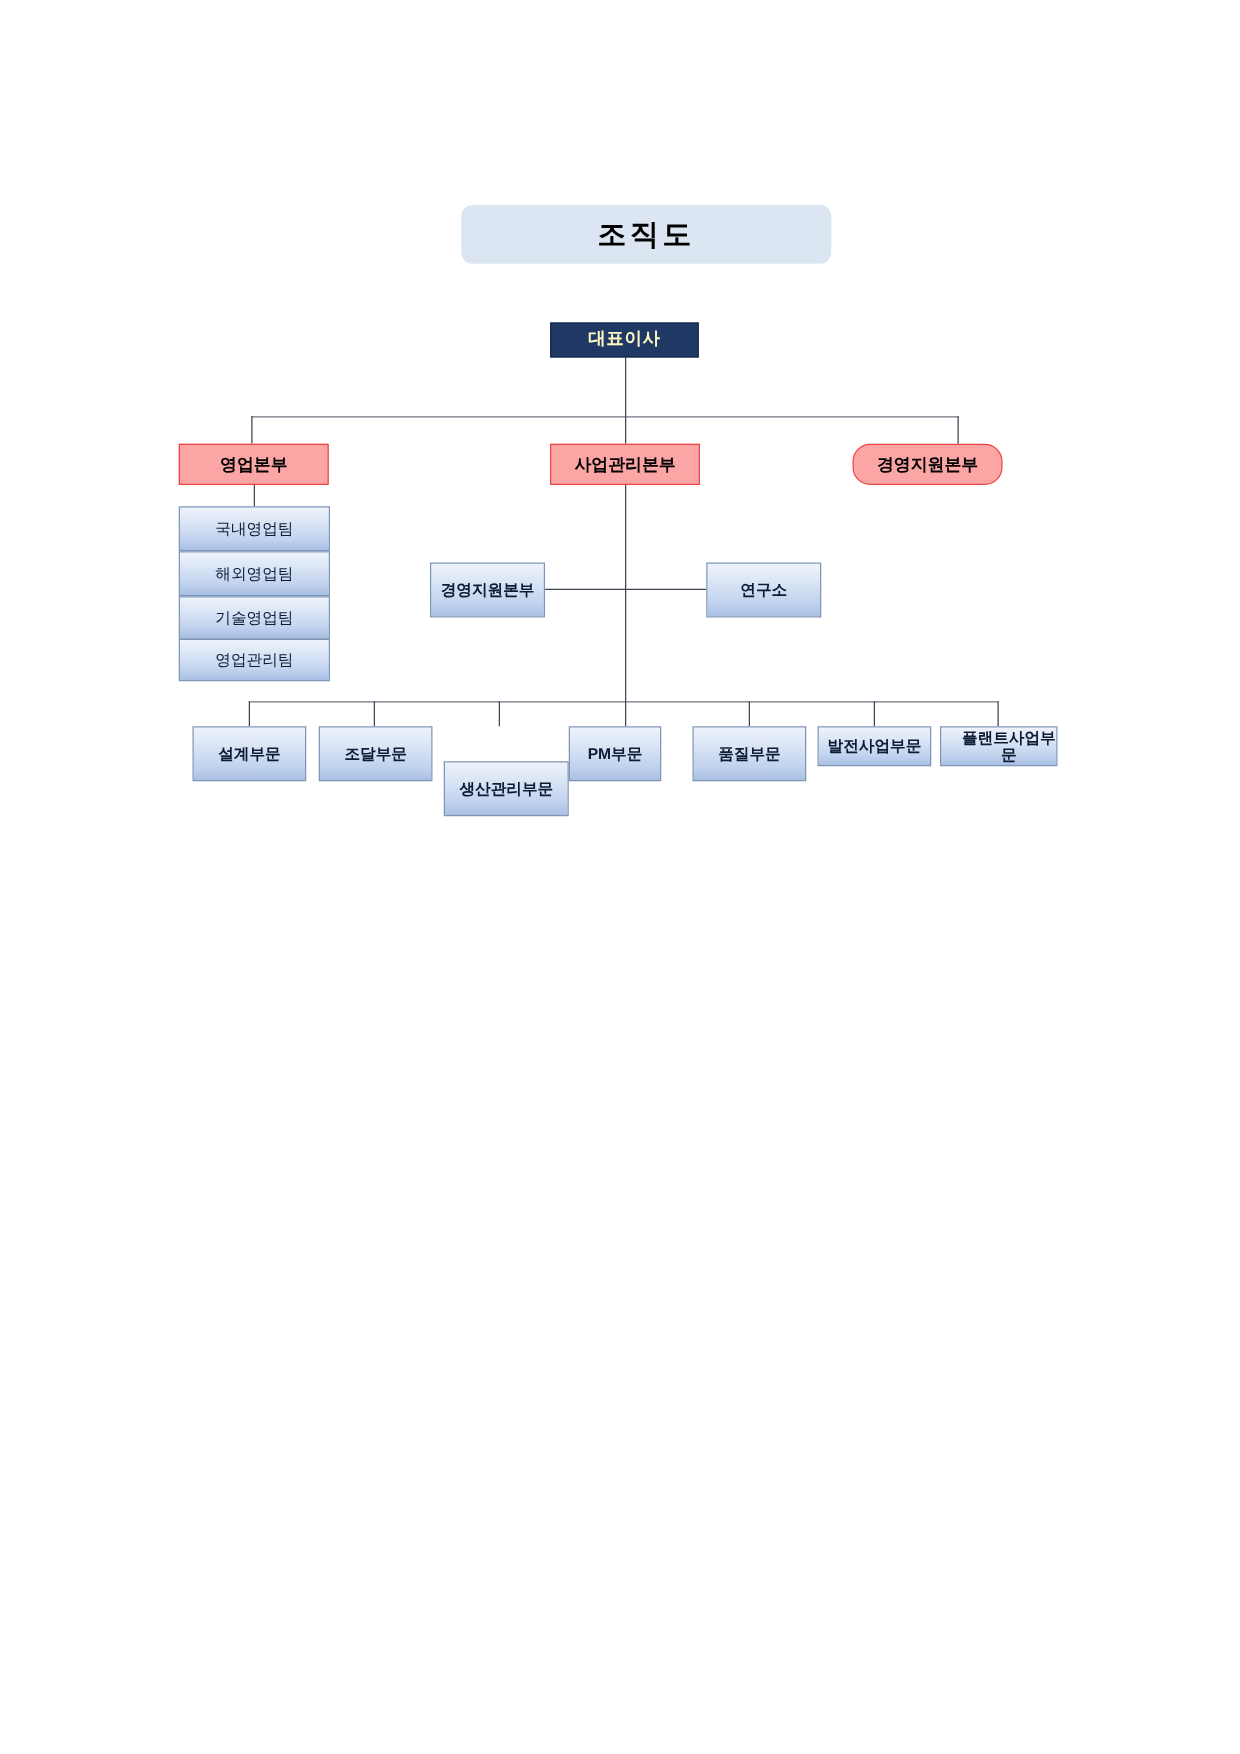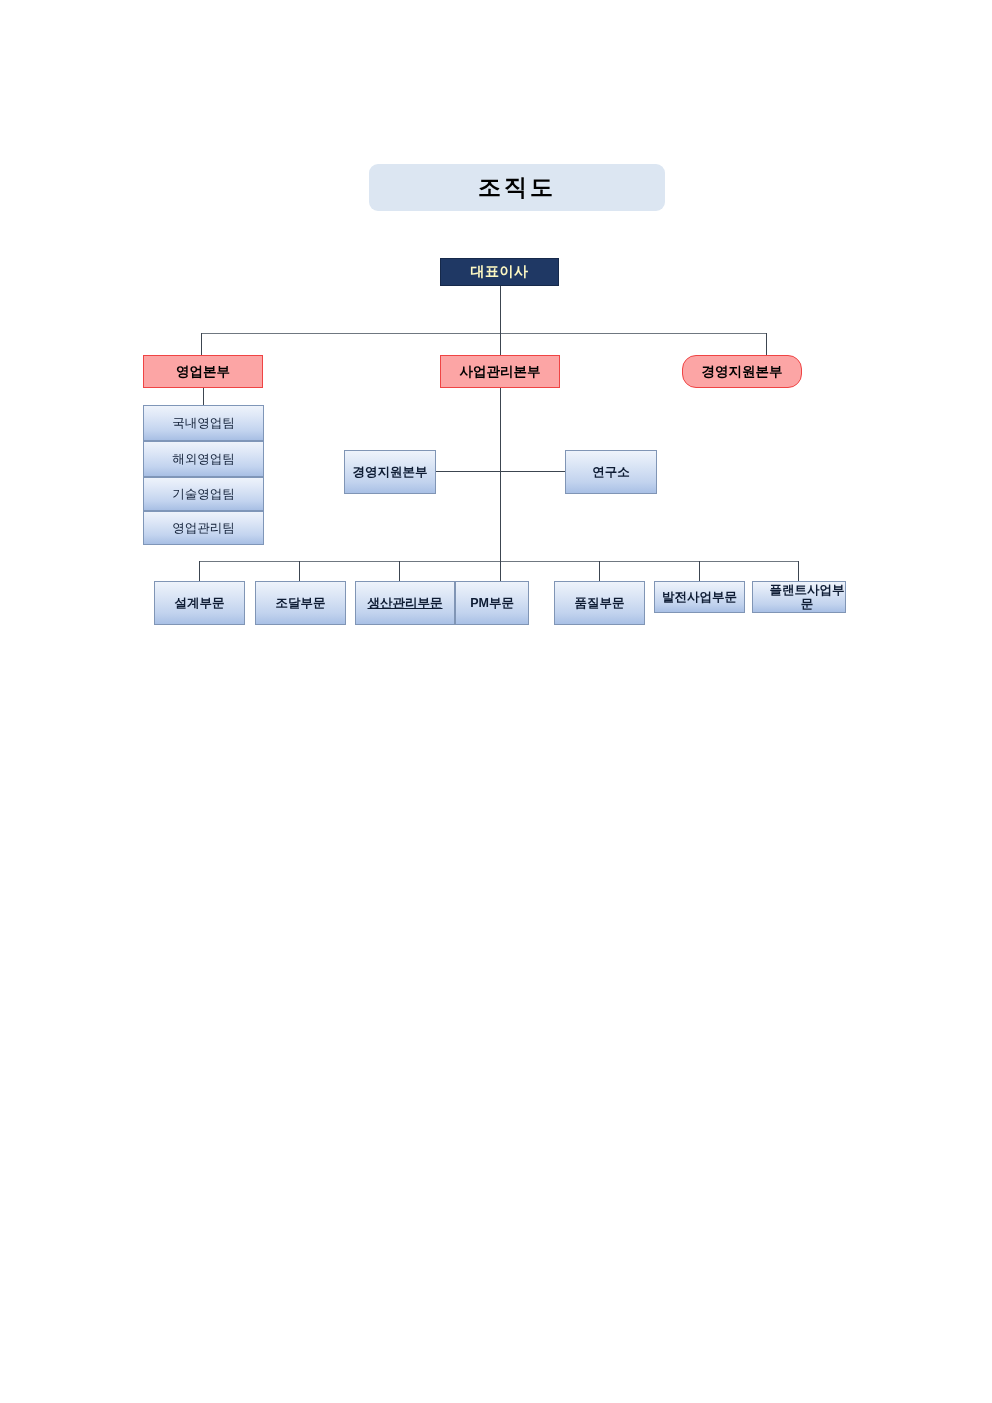--- a/index.html
+++ b/index.html
@@ -138,19 +138,19 @@
   <div class="line line-v" style="left:199px; top:561px; width:1px; height:20px;"></div>
   <div class="line line-v" style="left:299px; top:561px; width:1px; height:20px;"></div>
   <div class="line line-v" style="left:399px; top:561px; width:1px; height:20px;"></div>
   <div class="line line-v" style="left:500px; top:561px; width:1px; height:20px;"></div>
   <div class="line line-v" style="left:599px; top:561px; width:1px; height:20px;"></div>
   <div class="line line-v" style="left:699px; top:561px; width:1px; height:20px;"></div>
   <div class="line line-v" style="left:798px; top:561px; width:1px; height:20px;"></div>
 
   <div class="node node-unit" style="left:154px; top:581px; width:91px; height:44px;">설계부문</div>
   <div class="node node-unit" style="left:255px; top:581px; width:91px; height:44px;">조달부문</div>
-  <div class="node node-unit" style="left:355px; top:581px; width:100px; height:44px;text-decoration:underline;">생산관리부문</div>
+  <div class="node node-unit" style="left:355px; top:609px; width:100px; height:44px;">생산관리부문</div>
   <div class="node node-unit" style="left:455px; top:581px; width:74px; height:44px;">PM부문</div>
   <div class="node node-unit" style="left:554px; top:581px; width:91px; height:44px;">품질부문</div>
   <div class="node node-unit" style="left:654px; top:581px; width:91px; height:32px;">발전사업부문</div>
   <div class="node node-unit" style="left:752px; top:581px; width:94px; height:32px;padding-left:16px;">플랜트사업부문</div>
 
 </div>
 
 </body></html>

